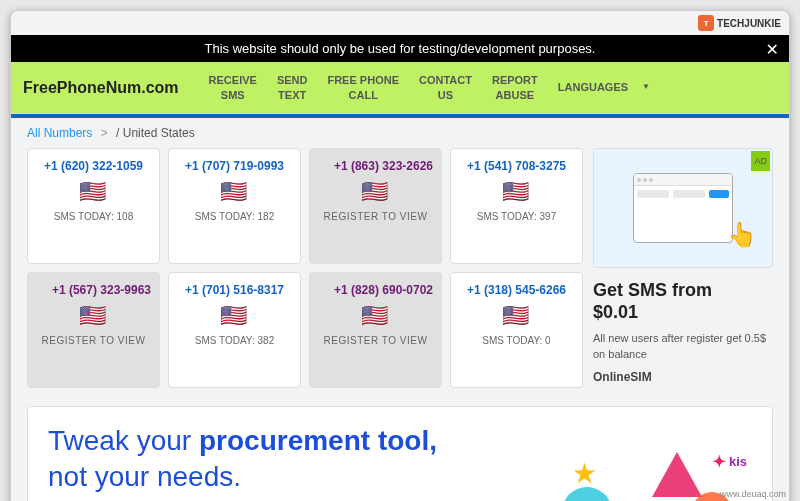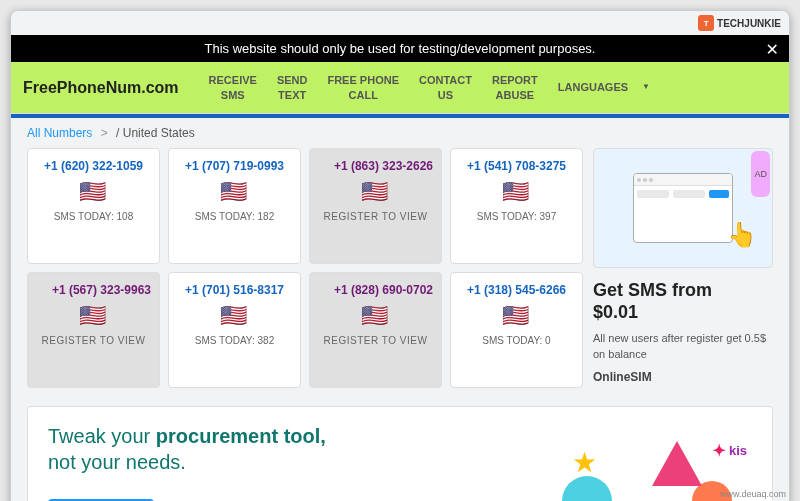--- a/index.html
+++ b/index.html
@@ -291,22 +291,22 @@
       display: flex;
       align-items: center;
       gap: 20px;
       overflow: hidden;
       position: relative;
     }
     .bottom-ad-text {
       flex: 1;
     }
     .bottom-ad-title {
-      font-size: 20px;
-      color: #0f766e;
+      font-size: 28px;
+      color: #1d4ed8;
       line-height: 1.3;
       margin-bottom: 24px;
     }
     .bottom-ad-title strong {
       font-weight: 900;
     }
     .get-started-btn {
       background: #2196F3;
       color: white;
       border: none;
@@ -384,25 +384,25 @@
       right: 14px;
       font-size: 9px;
       color: #888;
     }
 
     
     .ad-badge {
       position: absolute;
       top: 2px;
       right: 2px;
-      background: #f0abfc;
+      background: #84cc16;
       color: #555;
       font-size: 9px;
-      padding: 18px 3px;
-      border-radius: 6px;
+      padding: 5px 3px;
+      border-radius: 0;
     }
   </style>
 </head>
 <body>
 
 <div class="browser-chrome">
 
   <div class="browser-topbar">
     <div class="techjunkie-badge">
       <div class="tj-icon">T</div>

